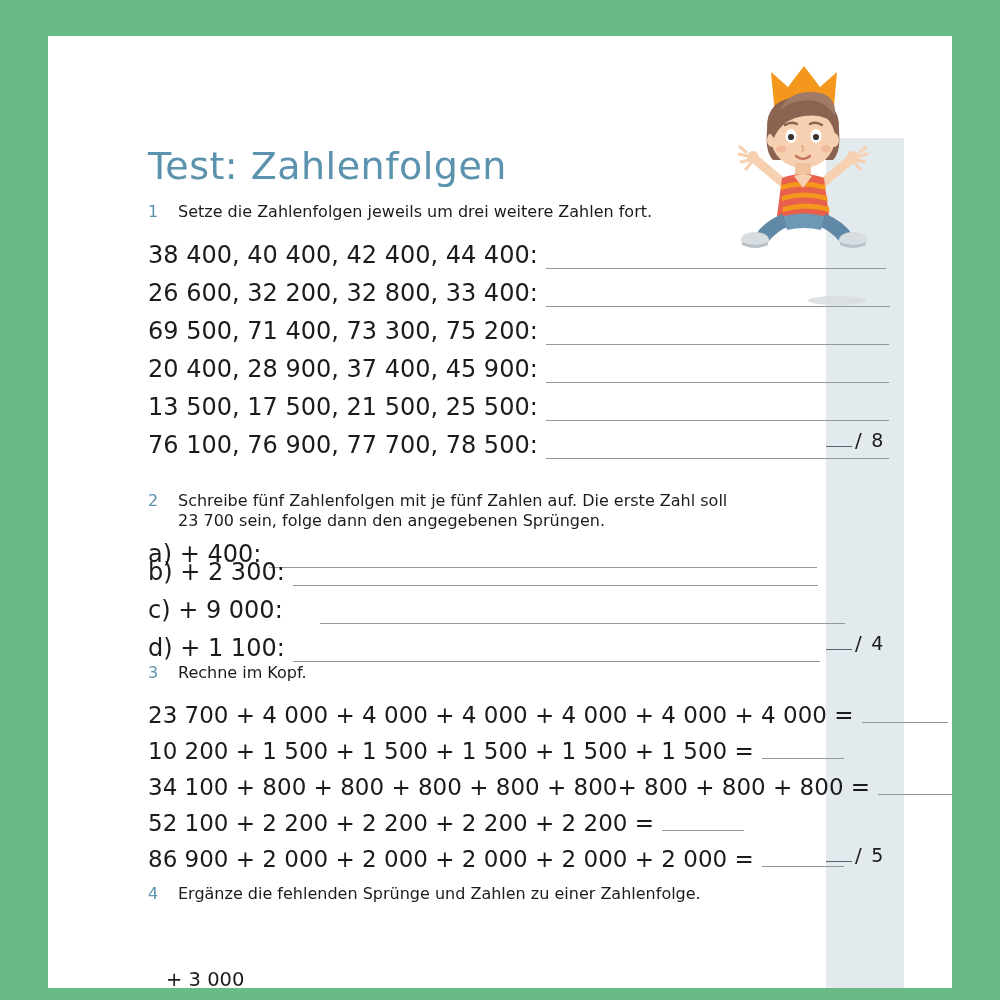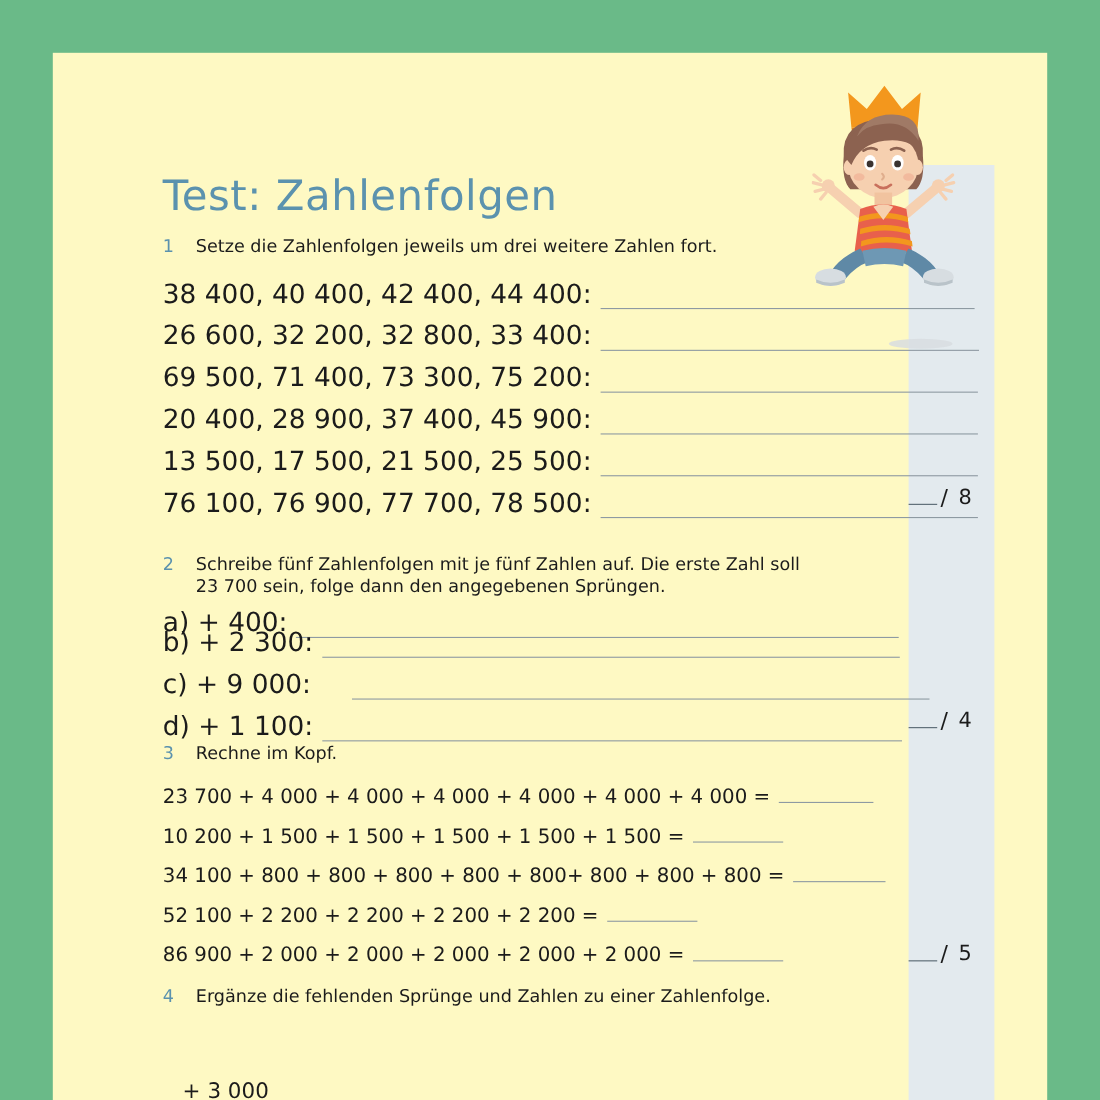--- a/index.html
+++ b/index.html
@@ -10,24 +10,24 @@
     width: 1000px;
     height: 1000px;
     overflow: hidden;
     background: #6aba88;
     font-family: "DejaVu Sans", sans-serif;
   }
 
   #page {
     position: absolute;
     left: 48px;
-    top: 48px;
+    top: 36px;
     width: 904px;
     height: 952px;
-    background: #fef9c3;
+    background: #ffffff;
     overflow: hidden;
   }
 
   
   #score-strip {
     position: absolute;
     left: 778px;
     top: 102px;
     width: 78px;
     bottom: 0;
@@ -99,21 +99,21 @@
   .rule {
     display: inline-block;
     border-bottom: 1.4px solid #8e9aa2;
     height: 14px;
     margin-left: 8px;
   }
 
   .calc-row {
     position: absolute;
     left: 100px;
-    font-size: 18px;
+    font-size: 23px;
     color: #1b1b1b;
     white-space: nowrap;
     display: flex;
     align-items: baseline;
   }
   .t4-first {
     position: absolute;
     left: 118px;
     top: 932px;
     font-size: 19.5px;

